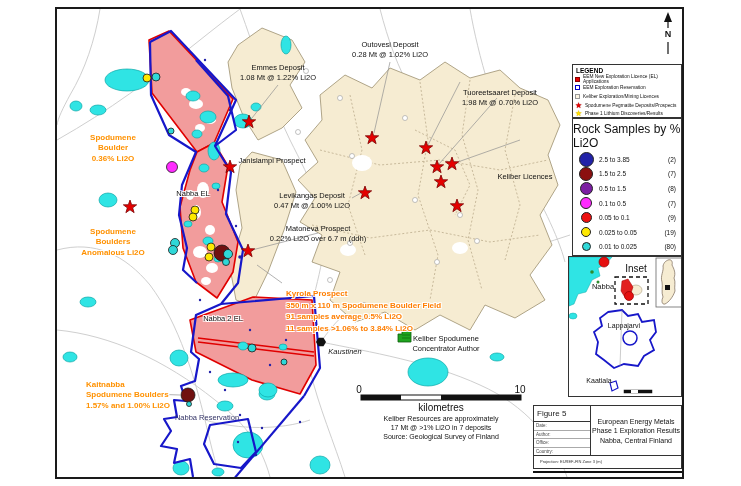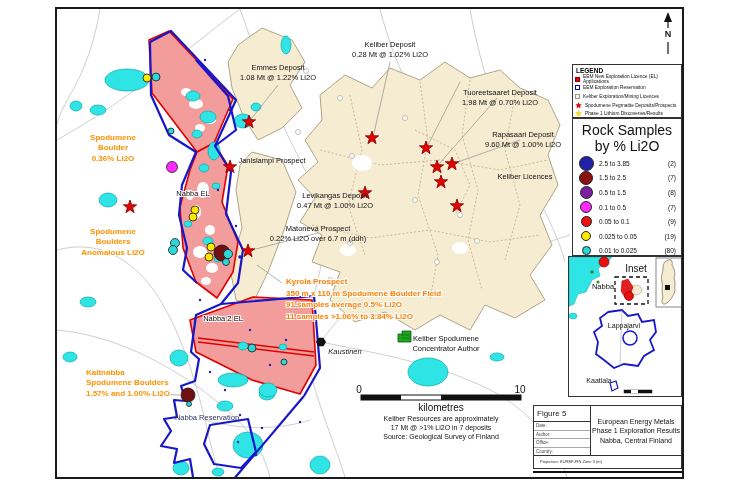--- a/index.html
+++ b/index.html
@@ -5,41 +5,41 @@
   html,body{margin:0;padding:0;background:#fff;}
   .canvas{position:relative;width:741px;height:486px;background:#fff;overflow:hidden;
           font-family:"Liberation Sans",sans-serif;}
   .map-frame{position:absolute;left:55px;top:7px;width:629px;height:472px;
              border:2px solid #1a1a1a;box-sizing:border-box;background:#fff;z-index:1;}
   .map-frame svg{display:block;}
   .panel{position:absolute;background:#fff;border:1px solid #333;box-sizing:border-box;z-index:5;}
   
   .lbl{position:absolute;font-size:7.5px;line-height:1.3;color:#111;white-space:nowrap;
        transform:translate(-50%,-50%);text-align:center;z-index:6;}
-  .lbl.left{transform:translate(0,-50%);text-align:left;}
+  .lbl.left{transform:translate(0,-50%);text-align:left;margin-top:12px;}
   .halo{text-shadow:-1px -1px 0 #fff,1px -1px 0 #fff,-1px 1px 0 #fff,1px 1px 0 #fff,0 1px 0 #fff,0 -1px 0 #fff;}
   .orange{color:#FF9100;font-weight:700;font-size:8px;}
   .kyrola{color:#FF7E00;font-weight:700;font-size:8px;line-height:1.45;}
   .navytxt{color:#333366;}
   .italic{font-style:italic;color:#222;}
   .nlabel{font-size:9px;font-weight:700;}
   .small7{font-size:7px;}
   .size8{font-size:10px;}
   
   .legend-title{font-size:6.5px;font-weight:700;padding:2px 3px 1px 3px;}
   .legend-item{display:flex;align-items:center;gap:3px;padding:0 2px;height:8.6px;font-size:4.8px;color:#111;}
   .sw{width:5px;height:5px;flex:0 0 5px;box-sizing:border-box;}
   .sw-red{background:#E80000;border:1px solid #8a0000;}
   .sw-bluebox{background:#fff;border:1.5px solid #0000CC;}
   .sw-beige{background:#FDF6E3;border:1px solid #999;}
   .star-glyph{font-size:8px;line-height:5px;flex:0 0 7px;width:7px;text-align:center;}
   .star-red{color:#E50000;text-shadow:0 0 1px #700;}
   .star-yellow{color:#FFE000;text-shadow:0 0 1px #a80;}
   
-  .rock-title{font-size:14px;font-weight:400;text-align:center;padding:3px 0 2px 0;color:#111;}
+  .rock-title{font-size:12px;font-weight:400;text-align:left;padding:3px 0 2px 0;color:#111;}
   .rock-row{display:flex;align-items:center;height:14.6px;padding:0 5px;}
   .rock-cwrap{width:16px;display:flex;justify-content:center;align-items:center;flex:0 0 16px;}
   .rock-circle{border-radius:50%;border:1px solid #222;box-sizing:content-box;}
   .rock-range{flex:1;font-size:6.5px;color:#111;padding-left:5px;}
   .rock-count{width:24px;text-align:right;font-size:6.5px;color:#111;}
   
   .fig-body{display:flex;height:49px;border-bottom:1px solid #333;}
   .fig-left{width:56px;flex:0 0 56px;border-right:1px solid #333;display:flex;flex-direction:column;}
   .fig-num{font-size:8px;color:#222;padding:3px 3px;border-bottom:1px solid #333;}
   .fig-meta{font-size:4.5px;color:#444;border-bottom:1px solid #aaa;flex:1;display:flex;align-items:center;padding:0 2px;}
@@ -254,36 +254,32 @@
 
       <g stroke="#111" stroke-width="1.2">
         <line x1="668" y1="22" x2="668" y2="28"></line>
         <line x1="668" y1="42" x2="668" y2="54"></line>
         <polygon points="668,12 664,22 672,22" fill="#111" stroke="none"></polygon>
       </g>
     </svg>
   </div>
 
   <div class="lbl" style="left:390px;top:50px">
-    <div>Keliber Deposit</div>
+    <div>Outovesi Deposit</div>
       <div>0.28 Mt @ 1.02% Li2O</div>
   </div>
   <div class="lbl" style="left:278px;top:73px">
     <div>Emmes Deposit</div>
       <div>1.08 Mt @ 1.22% Li2O</div>
   </div>
   <div class="lbl" style="left:500px;top:98px">
     <div>Tuoreetsaaret Deposit</div>
       <div>1.98 Mt @ 0.70% Li2O</div>
   </div>
-  <div class="lbl" style="left:523px;top:140px">
-    <div>Rapasaari Deposit</div>
-      <div>9.60 Mt @ 1.00% Li2O</div>
-  </div>
-  <div class="lbl" style="left:335px;top:201px">
+  <div class="lbl" style="left:312px;top:201px">
     <div>Levikangas Deposit</div>
       <div>0.47 Mt @ 1.00% Li2O</div>
   </div>
   <div class="lbl" style="left:318px;top:234px">
     <div>Matoneva Prospect</div>
       <div>0.22% Li2O over 6.7 m (ddh)</div>
   </div>
   <div class="lbl" style="left:272px;top:161px">Janislampi Prospect</div>
   <div class="lbl" style="left:525px;top:177px">Keliber Licences</div>
   <div class="lbl halo" style="left:193px;top:194px">Nabba EL</div>

